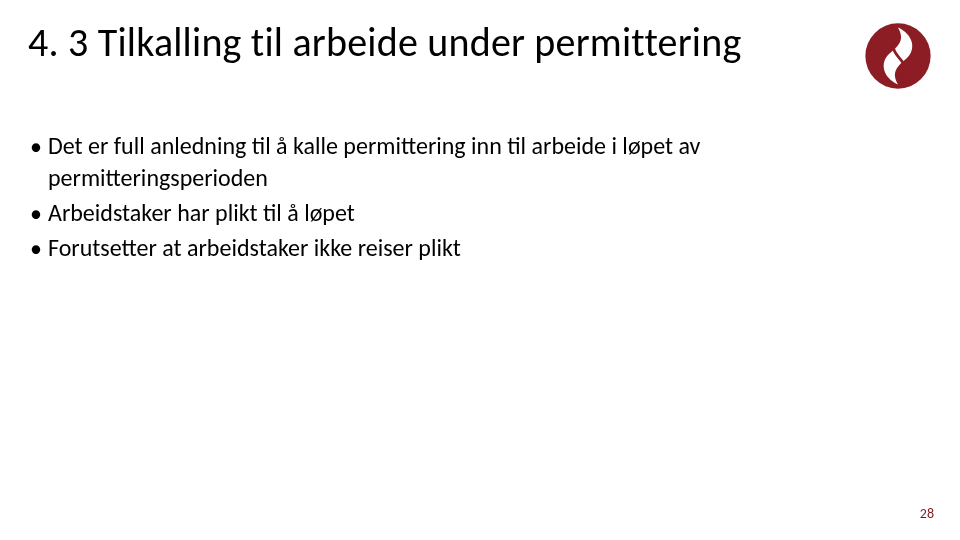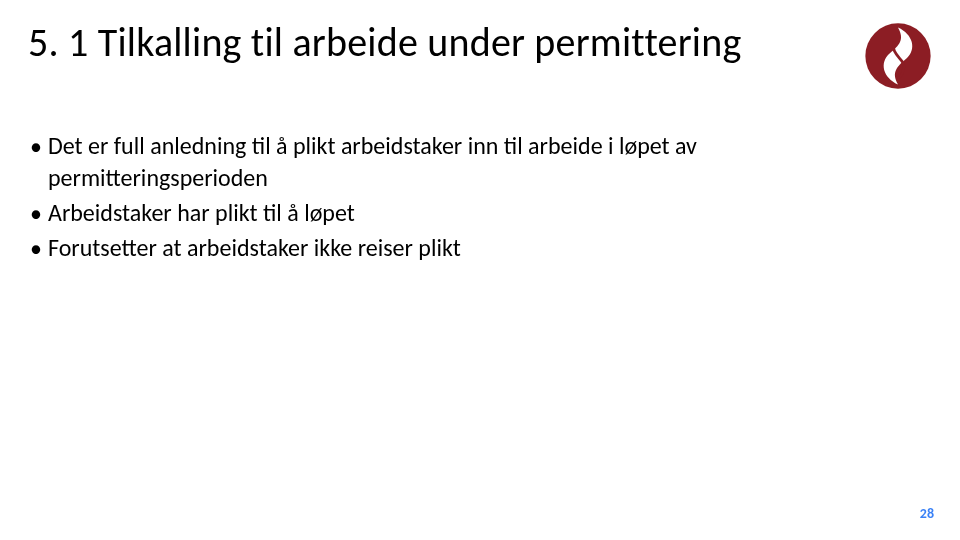--- a/index.html
+++ b/index.html
@@ -54,48 +54,47 @@
     padding-top: 1px;
   }
   .bullet .text {
     flex: 1 1 auto;
   }
   .pagenum {
     position: absolute;
     bottom: 18px;
     right: 26px;
     font-size: 14px;
-    color: #3b82f6;
-    font-weight: bold;
+    color: #7f1d1d;
   }
 </style>
 </head>
 <body>
 <div class="slide">
 
-  <div class="title">5. 1 Tilkalling til arbeide under permittering</div>
+  <div class="title">4. 3 Tilkalling til arbeide under permittering</div>
 
   <div class="logo">
     <svg viewBox="0 0 100 100" width="68" height="68">
       <circle cx="50" cy="50" r="48" fill="#8c1d24"></circle>
       <path d="M50 8
                C 72 18, 78 40, 62 54
                C 48 66, 40 74, 50 92
                C 28 82, 22 60, 38 46
                C 52 34, 60 26, 50 8 Z" fill="#ffffff"></path>
       <path d="M44 30
                C 40 42, 50 50, 56 58
                C 62 66, 56 78, 50 84" fill="none" stroke="#8c1d24" stroke-width="4" stroke-linecap="round"></path>
     </svg>
   </div>
 
   <div class="content">
     <div class="bullet">
       <span class="dot">•</span>
-      <span class="text">Det er full anledning til å plikt arbeidstaker inn til arbeide i løpet av permitteringsperioden</span>
+      <span class="text">Det er full anledning til å kalle permittering inn til arbeide i løpet av permitteringsperioden</span>
     </div>
     <div class="bullet">
       <span class="dot">•</span>
       <span class="text">Arbeidstaker har plikt til å løpet</span>
     </div>
     <div class="bullet">
       <span class="dot">•</span>
       <span class="text">Forutsetter at arbeidstaker ikke reiser plikt</span>
     </div>
   </div>

